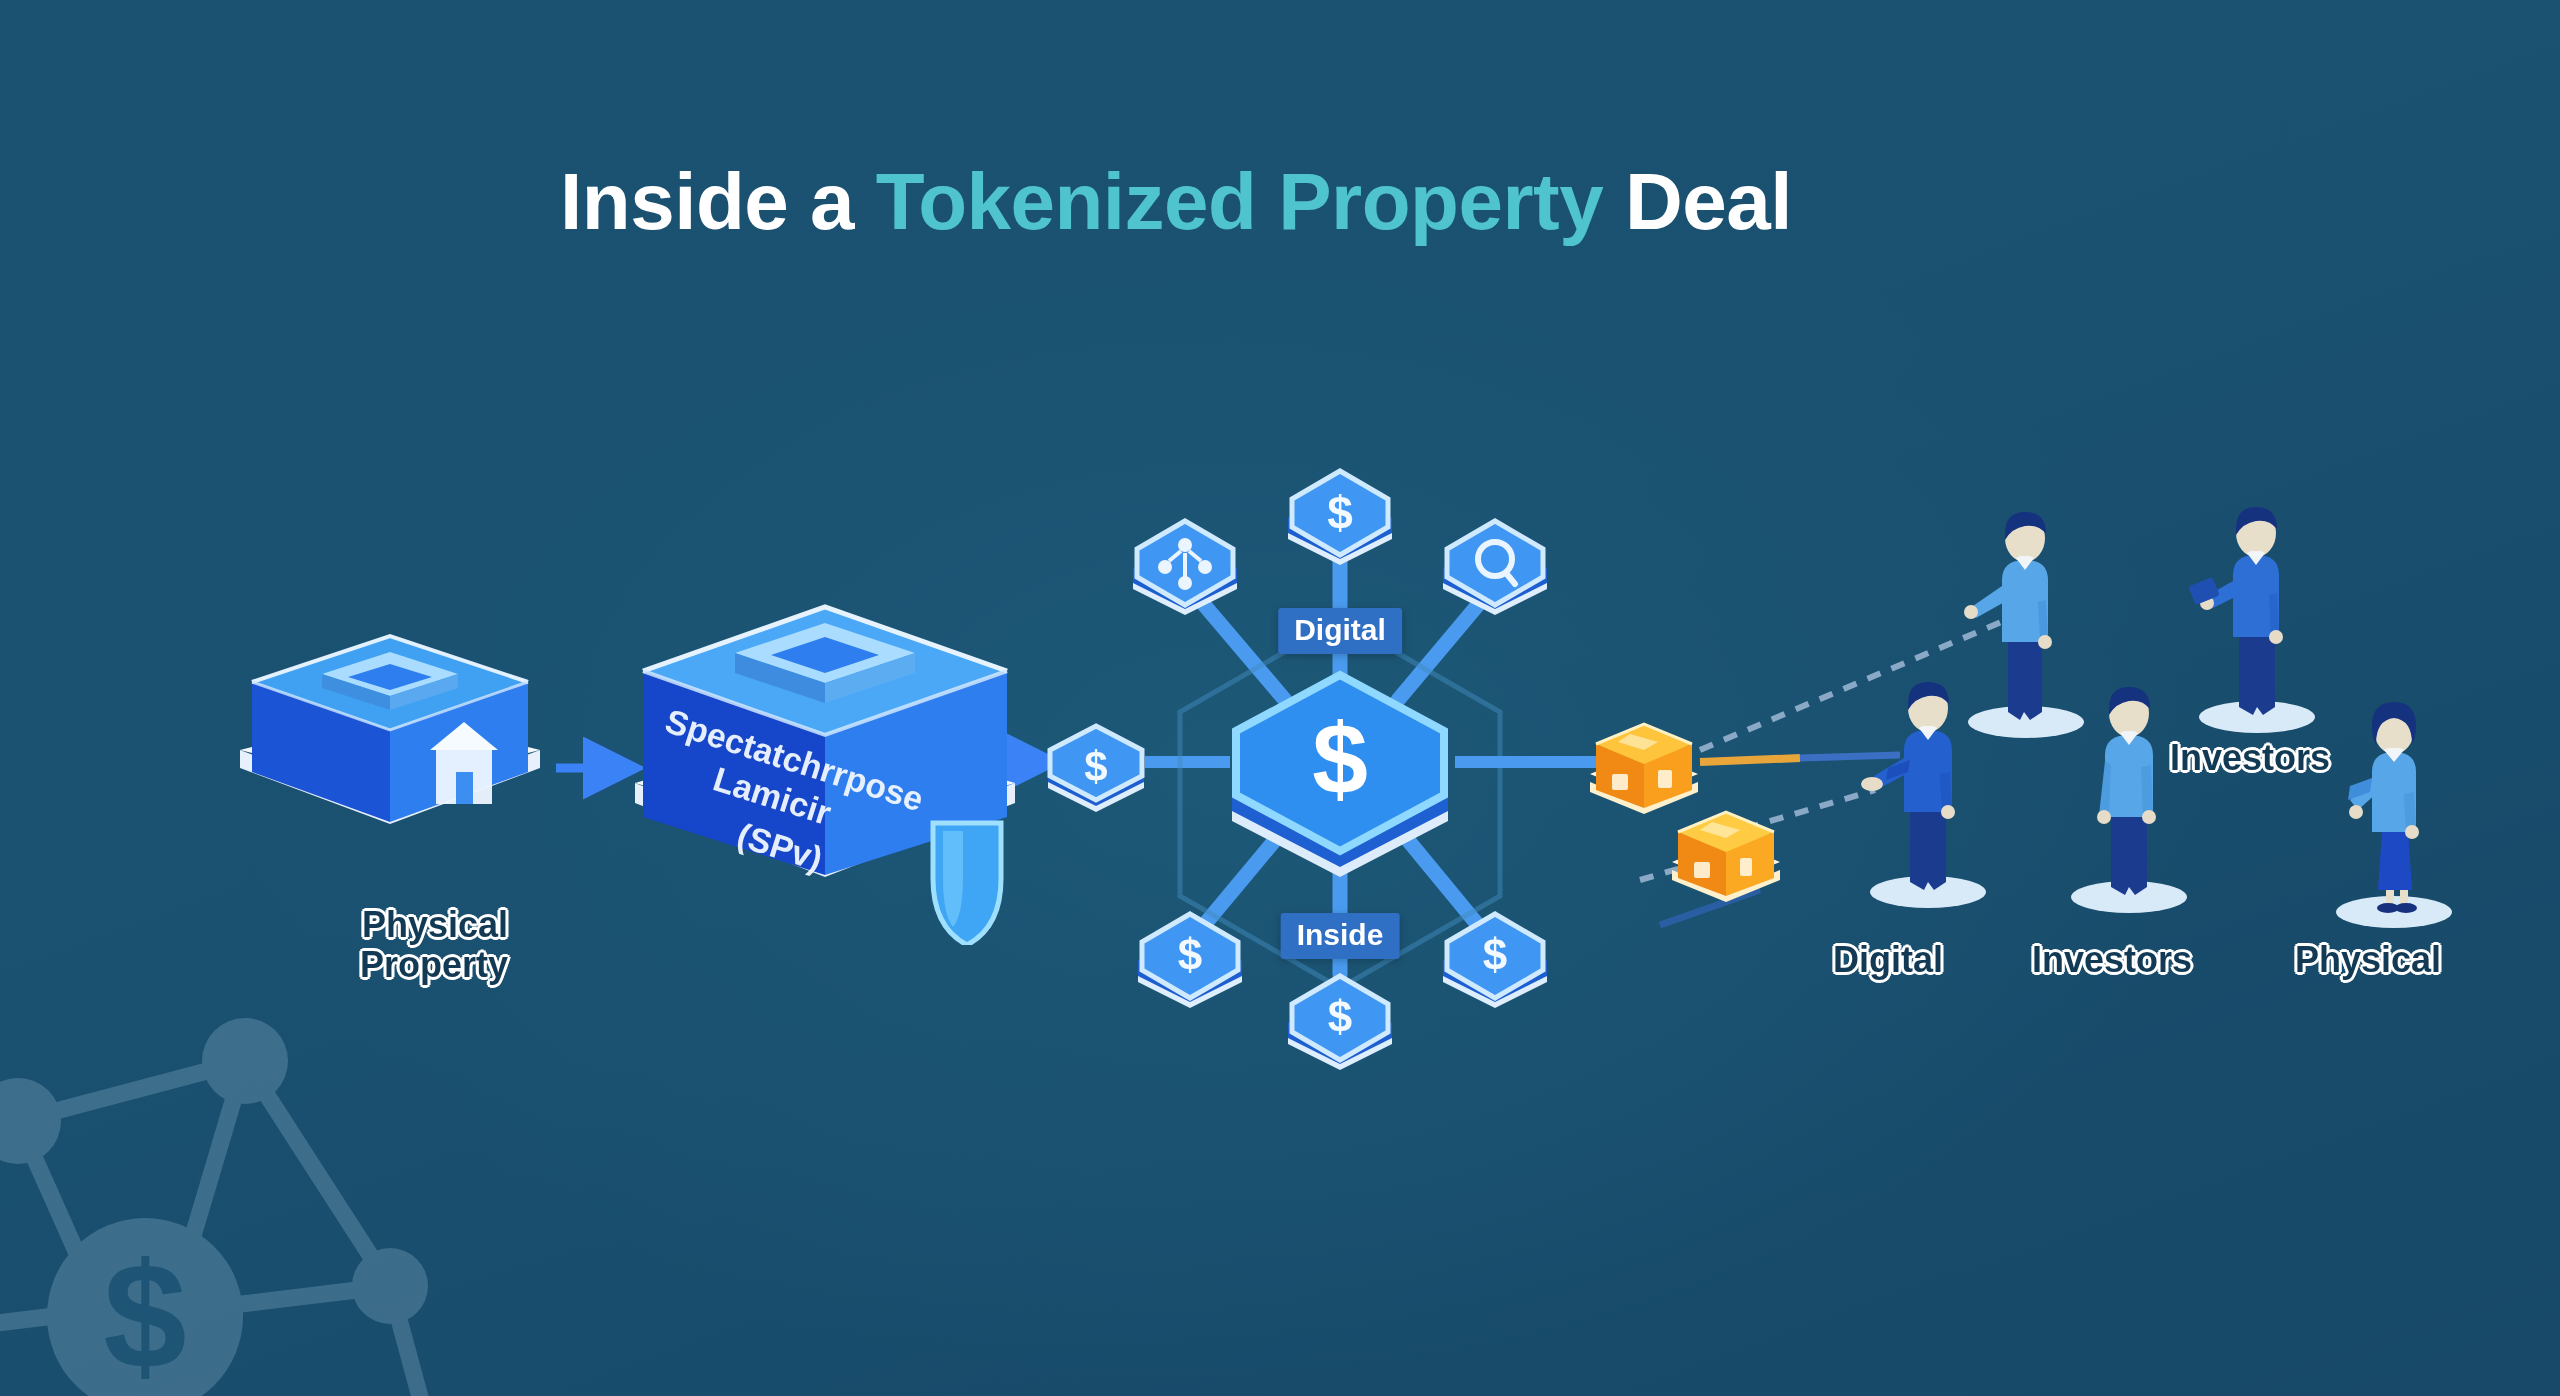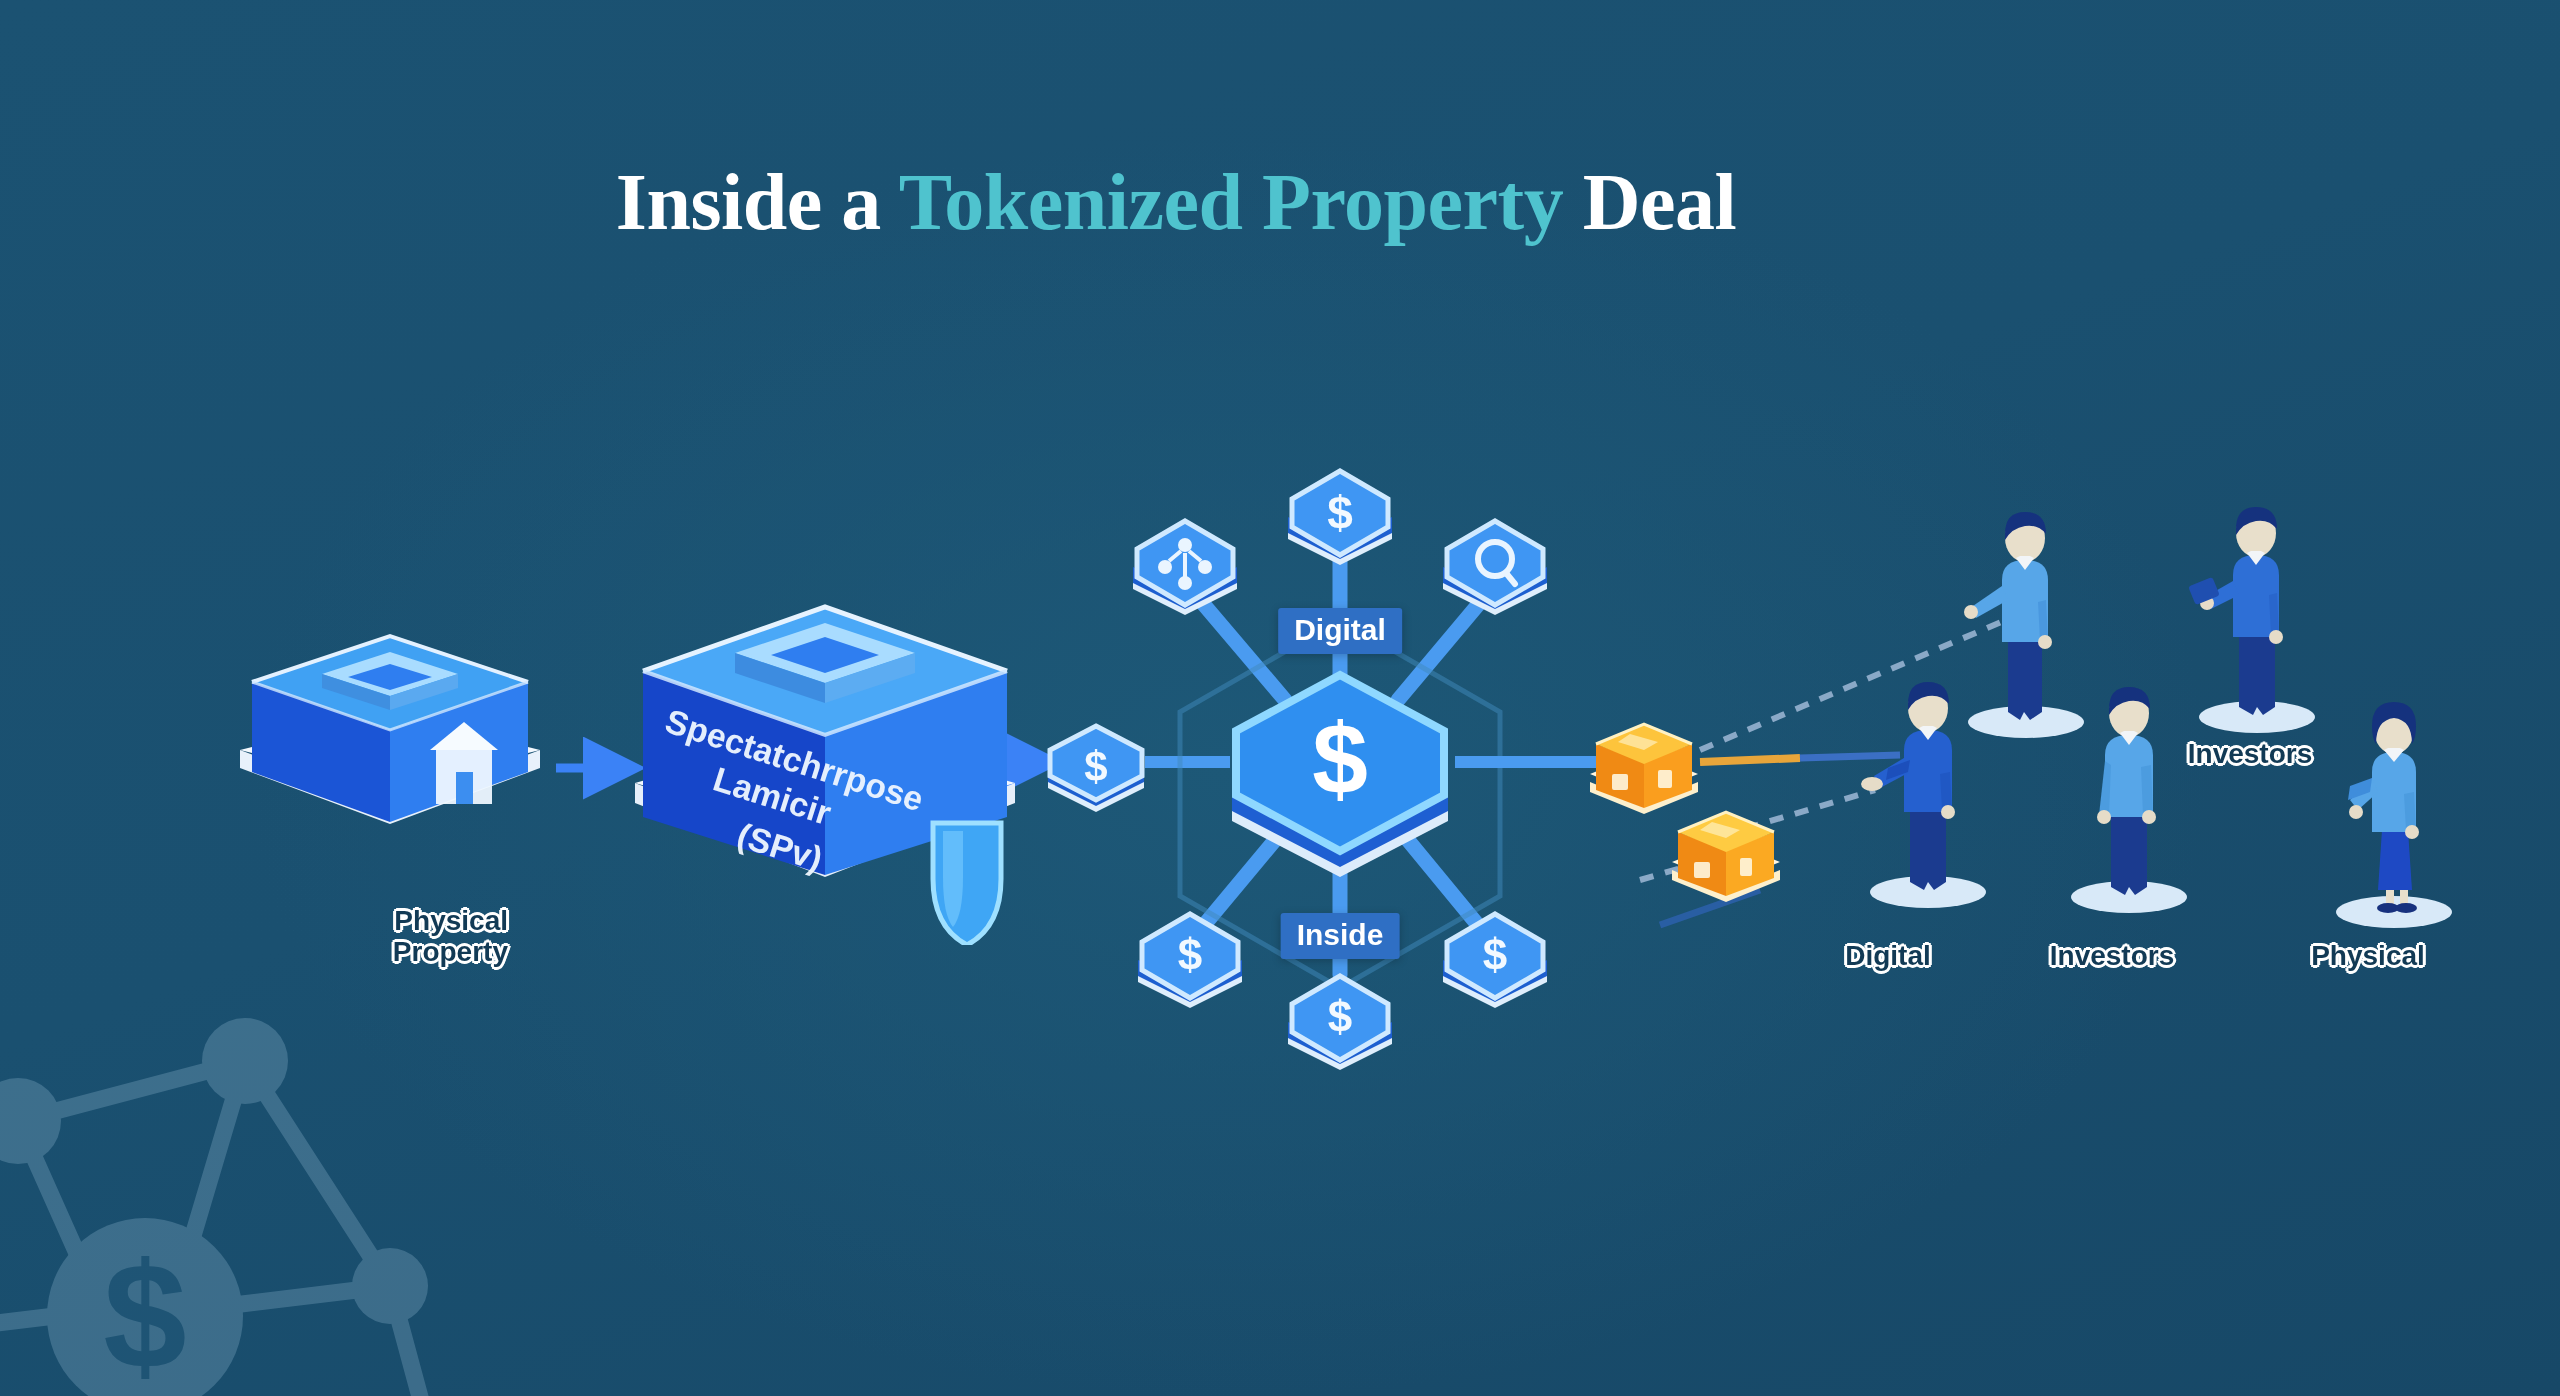--- a/index.html
+++ b/index.html
@@ -34,38 +34,37 @@
   }
 
   
   #title-block {
     position: absolute;
     top: 150px;
     left: 0;
     width: 2352px;
     text-align: center;
     line-height: 1.30;
-    font-family: Liberation Serif, serif;
   }
   .title-line {
     font-size: 80px;
     font-weight: 700;
     color: #ffffff;
     letter-spacing: -0.5px;
     white-space: nowrap;
   }
   .title-accent { color: #4FC3CE; }
 
   
   #stage { position: absolute; inset: 0; }
 
   
   .label-outline {
     position: absolute;
-    font-size: 28px;
+    font-size: 36px;
     font-weight: 700;
     color: #123a55;
     text-align: center;
     line-height: 1.12;
     white-space: pre-line;
     text-shadow:
       -2px -2px 0 #fff,  2px -2px 0 #fff,
       -2px  2px 0 #fff,  2px  2px 0 #fff,
       -3px  0   0 #fff,  3px  0   0 #fff,
        0   -3px 0 #fff,  0    3px 0 #fff;

